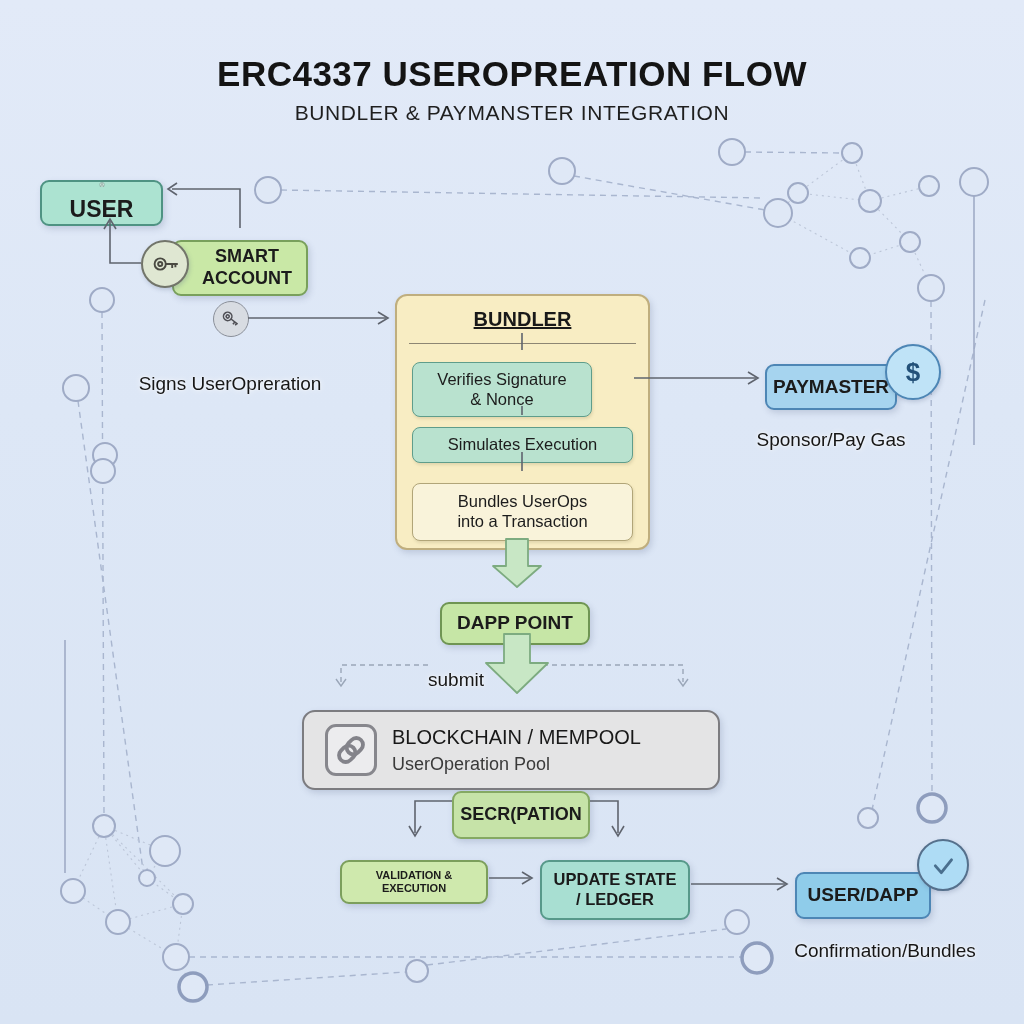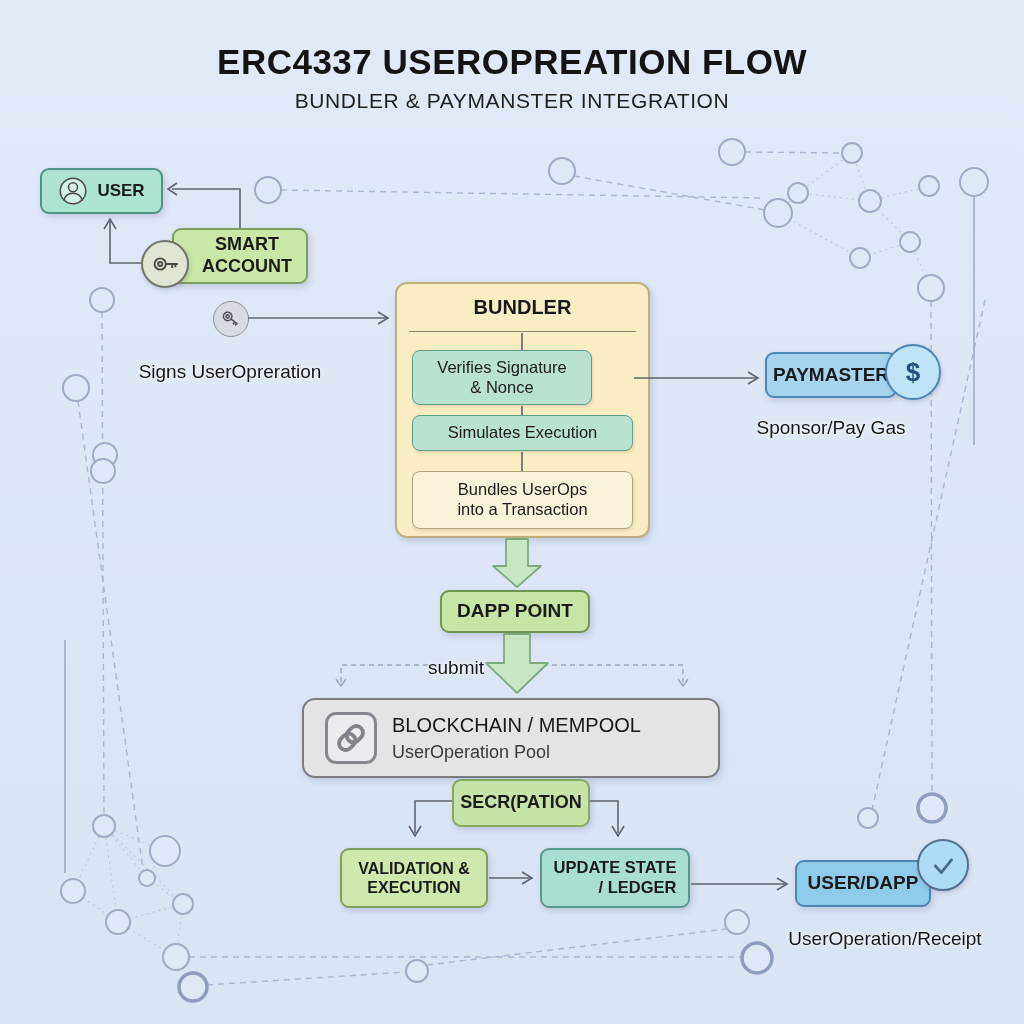--- a/index.html
+++ b/index.html
@@ -2,55 +2,55 @@
 <html><head>
 <meta charset="utf-8">
 <style>
   html,body{margin:0;padding:0;background:#c9d4e8;}
   .canvas{
     position:relative;width:1024px;height:1024px;overflow:hidden;
     background:linear-gradient(180deg,#e2eaf8 0%,#dde7f6 40%,#d9e4f4 100%);
     font-family:"Liberation Sans",sans-serif;color:#1b1b1b;
   }
   .layer{position:absolute;left:0;top:0;pointer-events:none;}
-  .abs{position:absolute;box-sizing:border-box;}
+  .abs{position:absolute;box-sizing:border-box;margin-top:12px;}
   .ttl{width:1024px;text-align:center;font-weight:bold;font-size:35px;letter-spacing:.5px;color:#141414;top:42px;}
   .sub{width:1024px;text-align:center;font-size:21px;letter-spacing:.6px;color:#1f1f1f;top:89px;}
   .box{display:flex;align-items:center;justify-content:center;text-align:center;
        border-radius:9px;box-shadow:2px 3px 6px rgba(80,95,130,.22);line-height:1.2;}
   .user-box{left:40px;top:168px;width:123px;height:46px;background:#ace3d1;border:2px solid #4f9383;
-            font-weight:bold;font-size:17px;gap:9px;}
+            font-weight:bold;font-size:23px;gap:9px;flex-direction:column;}
   .smart-box{left:172px;top:228px;width:136px;height:56px;background:#c9e8a6;border:2px solid #79a05c;
              font-weight:bold;font-size:18px;padding-left:14px;}
   .bundler-box{left:395px;top:282px;width:255px;height:256px;background:#f8edc3;border:2px solid #bfae7e;
                border-radius:12px;}
-  .bundler-title{left:395px;top:296px;width:255px;text-align:center;font-weight:bold;font-size:20px;color:#191919;}
+  .bundler-title{left:395px;top:296px;width:255px;text-align:center;font-weight:bold;font-size:20px;color:#191919;text-decoration:underline;}
   .bundler-div{left:409px;top:331px;width:227px;height:0;border-top:1.4px solid #8d8673;}
   .step{border-radius:8px;font-size:16.5px;color:#1c1c1c;box-shadow:1px 2px 3px rgba(120,110,70,.18);}
   .teal-step{background:#b9e2cf;border:1.6px solid #5f9d8b;}
   .cream-step{background:#f9f3da;border:1.6px solid #b1a578;}
   .verify-box{left:412px;top:350px;width:180px;height:55px;}
   .simulate-box{left:412px;top:415px;width:221px;height:36px;}
   .bundle-box{left:412px;top:471px;width:221px;height:58px;}
   .paymaster-box{left:765px;top:352px;width:132px;height:46px;background:#a6d4ef;border:2px solid #4d86b5;
                  font-weight:bold;font-size:19px;}
   .entry-box{left:440px;top:590px;width:150px;height:43px;background:#c6e6a6;border:2px solid #6f9553;
              font-weight:bold;font-size:19px;}
   .mempool-box{left:302px;top:698px;width:418px;height:80px;background:#e4e4e5;border:2px solid #7c7c80;
                border-radius:13px;justify-content:flex-start;text-align:left;}
   .chain-frame{left:325px;top:712px;width:52px;height:52px;border:3px solid #87878d;border-radius:11px;
                display:flex;align-items:center;justify-content:center;background:#ececee;}
   .mempool-title{left:392px;top:714px;font-weight:normal;font-size:20px;color:#181818;}
   .mempool-sub{left:392px;top:742px;font-size:18px;color:#3a3a3a;}
   .secr-box{left:452px;top:779px;width:138px;height:48px;background:#c6e3a8;border:2px solid #85a963;
             font-weight:bold;font-size:18px;}
-  .valid-box{left:340px;top:848px;width:148px;height:60px;background:#cfe9ad;border:2px solid #7c9f5c;
-             font-weight:bold;font-size:16px;}
+  .valid-box{left:340px;top:848px;width:148px;height:44px;background:#cfe9ad;border:2px solid #7c9f5c;
+             font-weight:bold;font-size:11px;}
   .update-box{left:540px;top:848px;width:150px;height:60px;background:#a8dfd2;border:2px solid #57998a;
-              font-weight:bold;font-size:16.5px;text-align:right;}
+              font-weight:bold;font-size:16.5px;}
   .dapp-box{left:795px;top:860px;width:136px;height:47px;background:#8fccea;border:2px solid #4d86b5;
             font-weight:bold;font-size:19px;}
   .badge{position:absolute;border-radius:50%;display:flex;align-items:center;justify-content:center;
          box-shadow:1px 2px 4px rgba(80,95,130,.25);}
   .key-badge{left:141px;top:240px;width:44px;height:44px;background:#dfe7d2;border:2px solid #72756a;}
   .graykey-badge{left:213px;top:301px;width:34px;height:34px;background:#d8dce2;border:1.6px solid #8a8f99;box-shadow:none;}
   .dollar-badge{left:885px;top:344px;width:52px;height:52px;background:#bfe3f7;border:2px solid #4d86b5;
                 font-weight:bold;font-size:26px;color:#235179;}
   .check-badge{left:917px;top:839px;width:48px;height:48px;background:#aedcf5;border:2px solid #55708c;}
   .caption{font-size:19px;color:#161616;text-align:center;text-shadow:0 0 6px rgba(255,255,255,.95),0 0 2px rgba(255,255,255,.9);}
@@ -239,21 +239,21 @@
     </div>
   </div>
   <div class="abs box dapp-box">
     <span>USER/DAPP</span>
   </div>
   <div class="badge check-badge">
     <svg width="34" height="34" viewBox="0 0 40 40">
       <path d="M11 21 l7 8 l12 -15" fill="none" stroke="#4a6f8e" stroke-width="3.4" stroke-linecap="round" stroke-linejoin="round"></path>
     </svg>
   </div>
-  <div class="abs caption confirm-cap">UserOperation/Receipt</div>
+  <div class="abs caption confirm-cap">Confirmation/Bundles</div>
 
   <svg class="layer" width="1024" height="1024" viewBox="0 0 1024 1024">
     <g stroke="#5f646e" stroke-width="1.6" fill="none">
       <path d="M240 228 V189 H172"></path>
       <path d="M177 183 L168 189 L177 195"></path>
       <path d="M141 263 H110 V221"></path>
       <path d="M104 229 L110 219 L116 229"></path>
       <path d="M248 318 H386"></path>
       <path d="M378 312 L388 318 L378 324"></path>
       <path d="M634 378 H756"></path>

